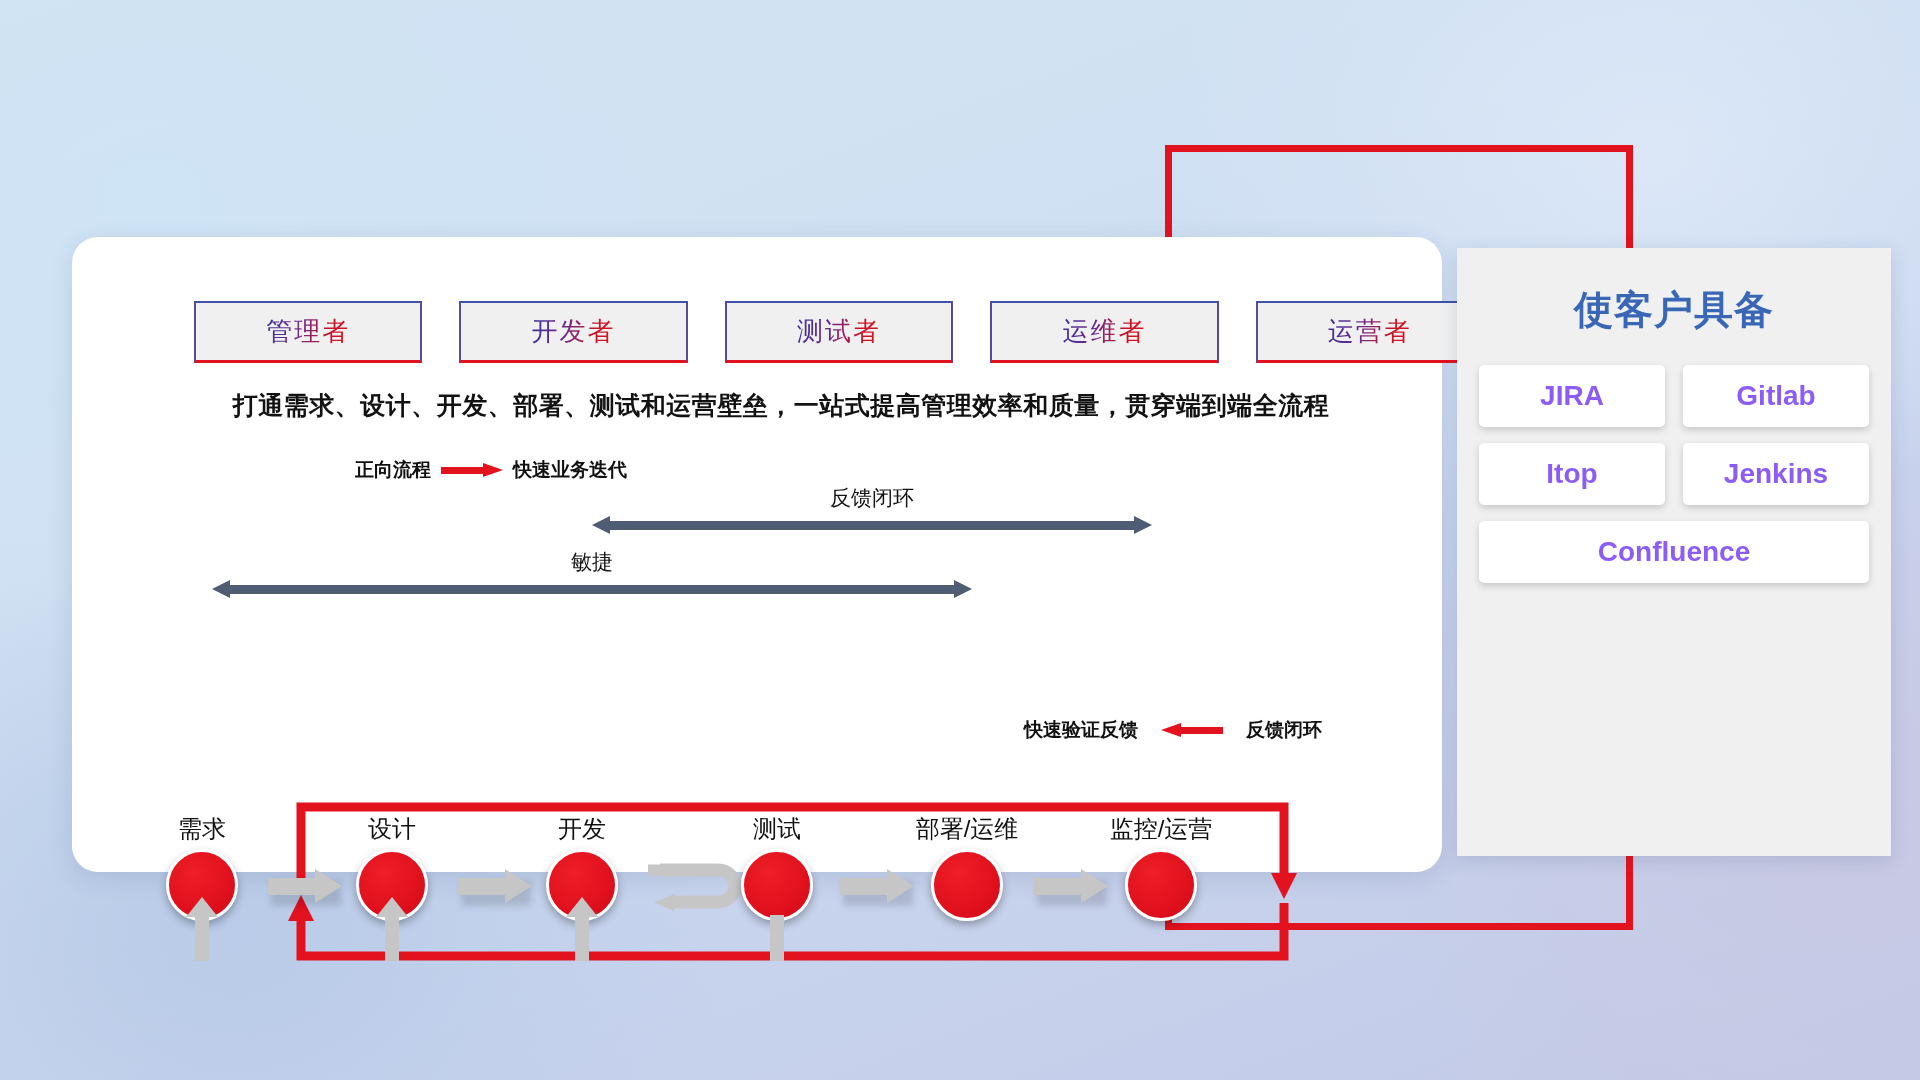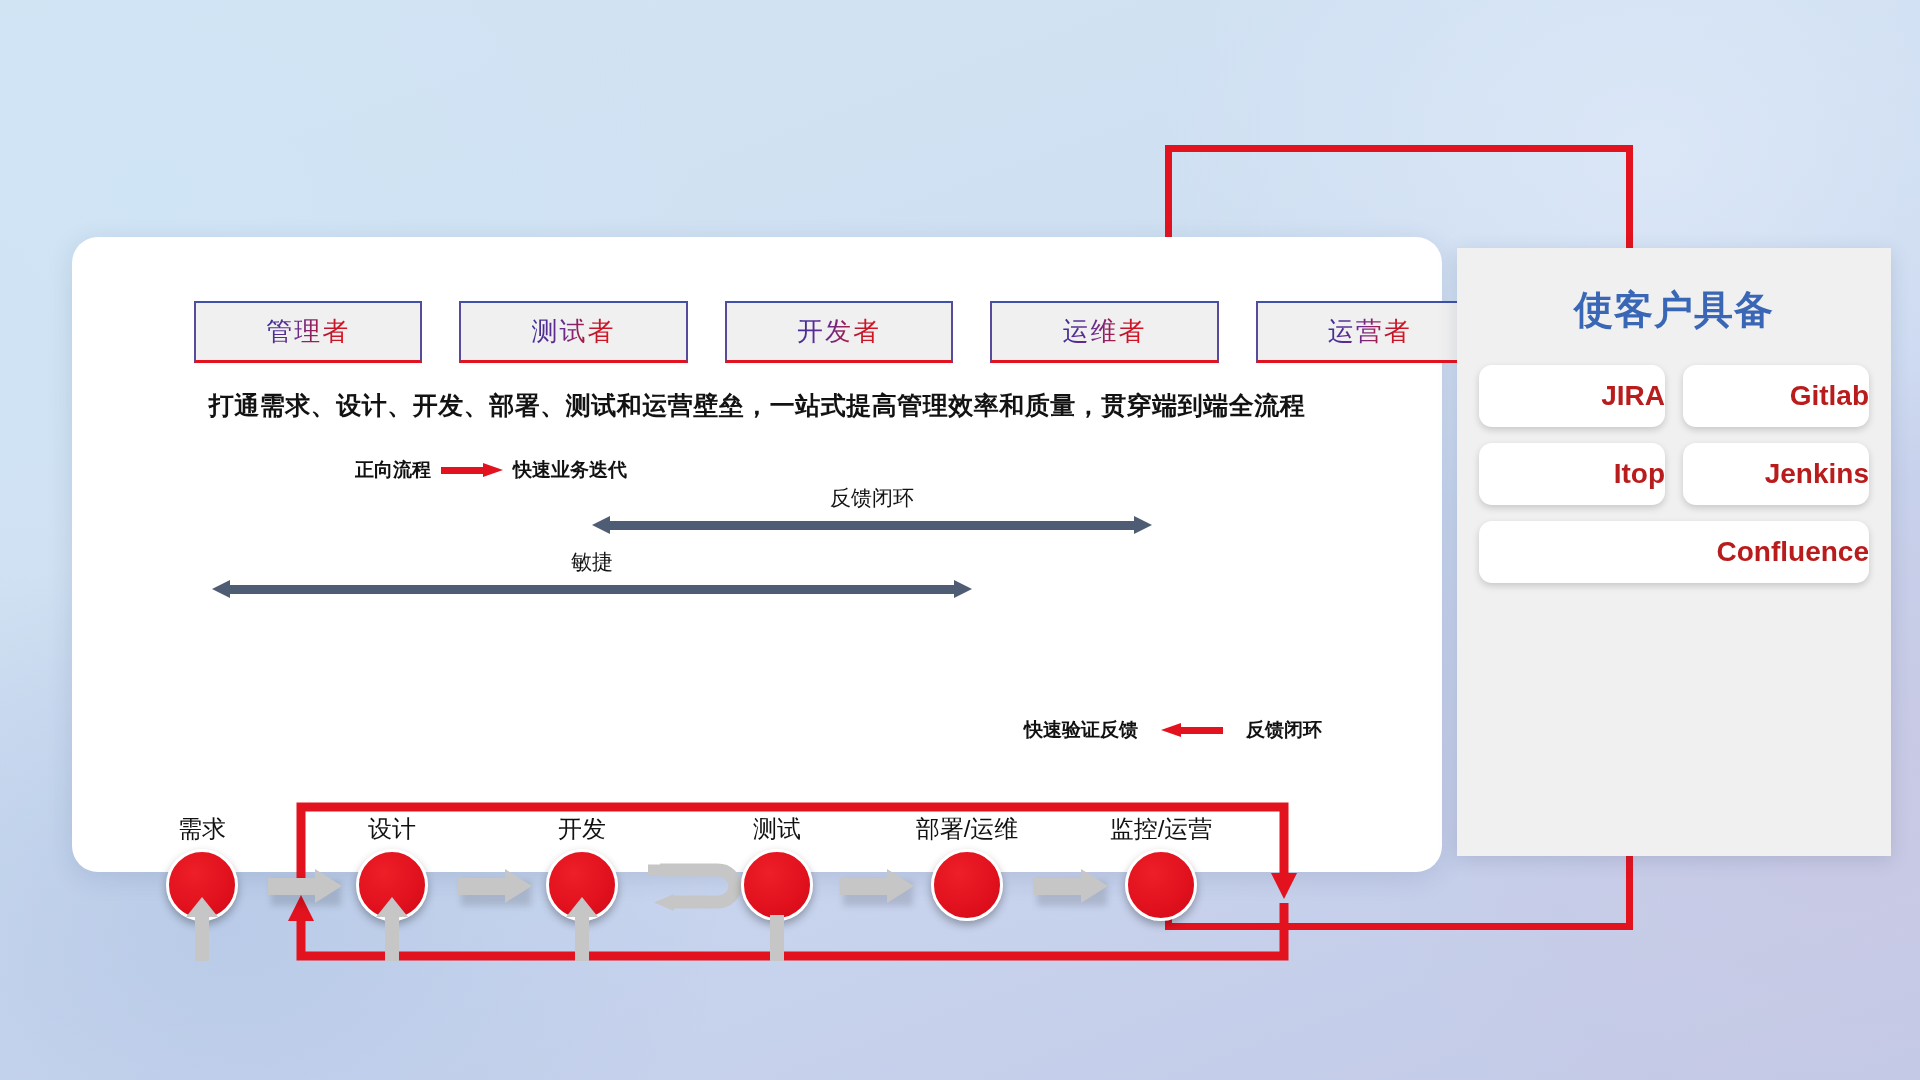--- a/index.html
+++ b/index.html
@@ -43,21 +43,21 @@
   .role span{
     font-size:26px;font-weight:400;letter-spacing:2px;
     background:linear-gradient(100deg,#3b2f96 0%,#6a2a8e 38%,#c0152a 72%,#e3121f 100%);
     -webkit-background-clip:text;background-clip:text;color:transparent;
     -webkit-text-fill-color:transparent;
   }
 
   
   .desc{
     position:absolute;left:0;top:152px;width:100%;text-align:center;
-    font-size:25px;font-weight:bold;color:#121212;letter-spacing:.5px;
+    font-size:25px;font-weight:bold;color:#121212;letter-spacing:.5px;padding-left:24px;
   }
 
   
   .legend-fwd{
     position:absolute;left:283px;top:220px;display:flex;align-items:center;gap:10px;
     font-size:19px;font-weight:bold;color:#111;
   }
   .legend-fb{
     position:absolute;left:952px;top:480px;display:flex;align-items:center;gap:23px;
     font-size:19px;font-weight:bold;color:#111;
@@ -114,45 +114,45 @@
     position:absolute;left:1457px;top:248px;width:434px;height:608px;
     background:#f0f0f0;z-index:3;box-shadow:0 4px 18px rgba(40,60,100,.16);
   }
   .panel-title{
     margin-top:34px;text-align:center;color:#3a67b5;font-weight:bold;
     font-size:39px;line-height:1.42;letter-spacing:1px;
   }
   .panel-title div{white-space:nowrap;}
   .tools{margin:28px 22px 0 22px;display:flex;flex-wrap:wrap;gap:16px 18px;}
   .tool{
-    background:#fff;border-radius:13px;height:62px;flex:1 1 calc(50% - 9px);
-    display:flex;align-items:center;justify-content:flex-end;
-    font-size:28px;font-weight:bold;color:#b91c1c;
+    background:#fff;border-radius:5px;height:62px;flex:1 1 calc(50% - 9px);
+    display:flex;align-items:center;justify-content:center;
+    font-size:28px;font-weight:bold;color:#8b5cf6;
     box-shadow:0 3px 7px rgba(0,0,0,.17);
   }
   .tool.full{flex:1 1 100%;}
 </style>
 </head>
 <body>
 
 <div class="stage">
 
   <div class="redframe"></div>
 
   <div class="card">
 
     <div class="roles">
       <div class="role">
         <span>管理者</span>
       </div>
       <div class="role">
+        <span>开发者</span>
+      </div>
+      <div class="role">
         <span>测试者</span>
-      </div>
-      <div class="role">
-        <span>开发者</span>
       </div>
       <div class="role">
         <span>运维者</span>
       </div>
       <div class="role">
         <span>运营者</span>
       </div>
     </div>
 
     <div class="desc">打通需求、设计、开发、部署、测试和运营壁垒，一站式提高管理效率和质量，贯穿端到端全流程</div>

